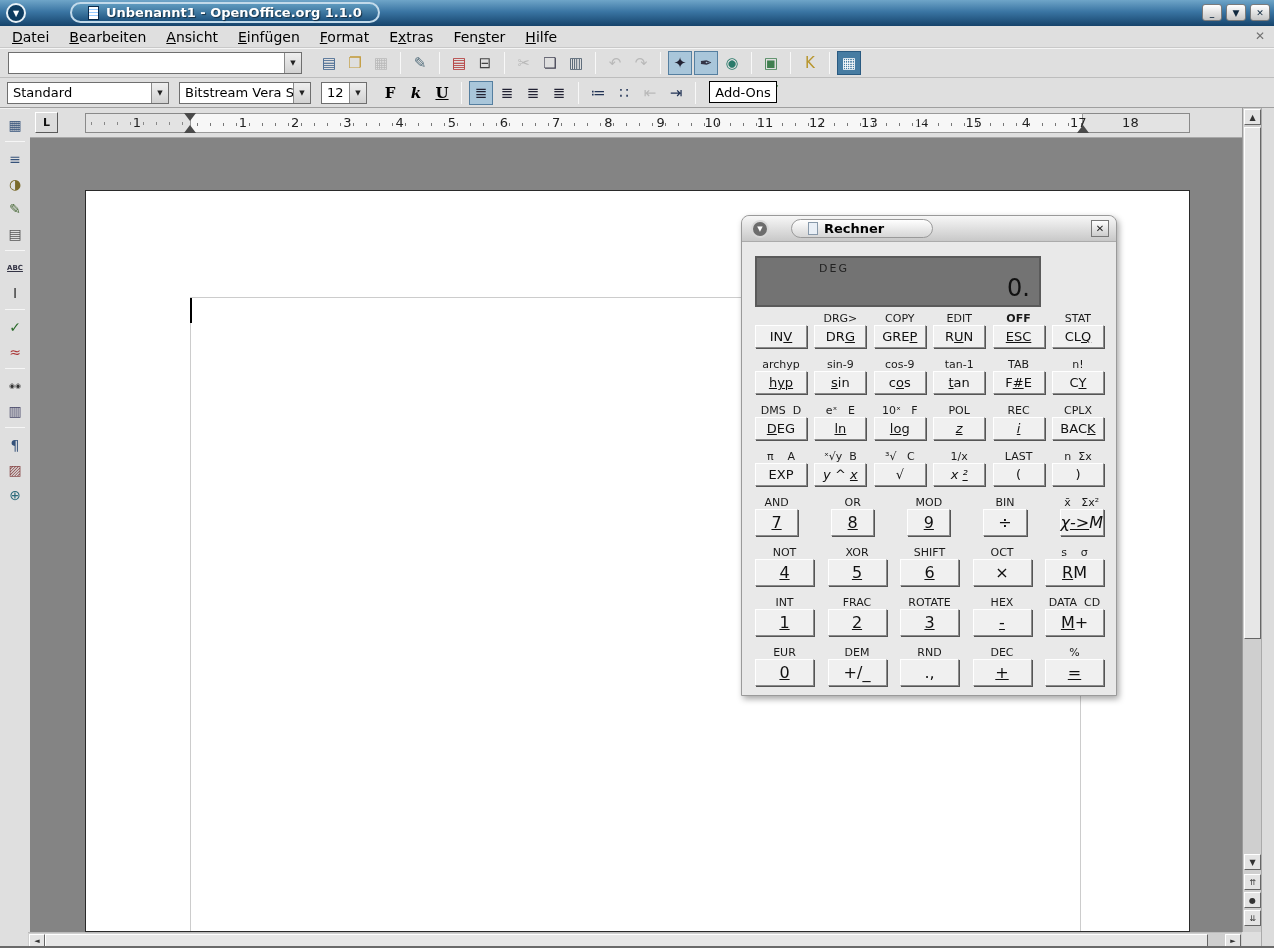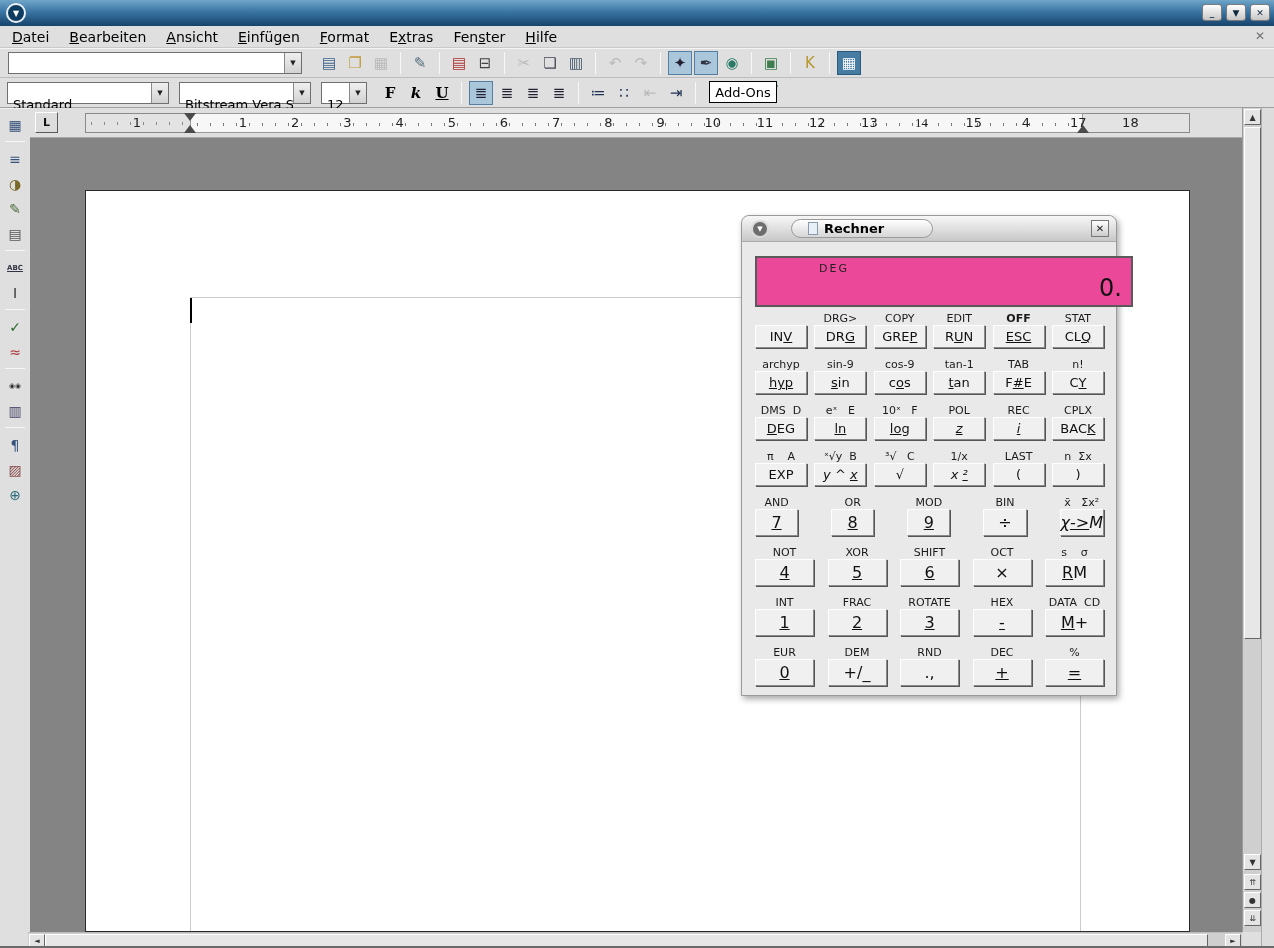--- a/index.html
+++ b/index.html
@@ -26,21 +26,21 @@
     border-bottom:1px solid #c9c9c9; display:flex; align-items:center; padding-left:2px; }
   .menu-item { padding:2px 10px; font-size:14px; color:#000; white-space:nowrap; }
   .menubar-close { position:absolute; right:9px; top:3px; color:#707070; font-weight:bold; font-size:12px; }
 
   
   #fnbar { position:absolute; left:0; top:48px; width:1274px; height:30px; background:#DFDFDF;
     border-top:1px solid #f5f5f5; border-bottom:1px solid #bdbdbd; display:flex; align-items:center; }
   #fmtbar { position:absolute; left:0; top:78px; width:1274px; height:30px; background:#DFDFDF;
     border-bottom:1px solid #9f9f9f; display:flex; align-items:center; }
   .combo { height:22px; background:#fff; border:1px solid #6f6f6f; display:flex; align-items:stretch; }
-  .combo-field { flex:1; font-size:13px; padding:14px 5px; color:#000; white-space:nowrap; overflow:hidden; }
+  .combo-field { flex:1; font-size:13px; padding:2px 5px; color:#000; white-space:nowrap; overflow:hidden; }
   .combo-btn { width:17px; background:linear-gradient(#efefef,#d2d2d2); border-left:1px solid #8a8a8a;
     display:flex; align-items:center; justify-content:center; font-size:7px; color:#222; }
   .url-combo { width:294px; margin-left:8px; margin-right:14px; }
   .style-combo { width:162px; margin-left:7px; }
   .font-combo { width:132px; margin-left:10px; }
   .size-combo { width:46px; margin-left:10px; margin-right:10px; }
   .tb-ico { width:24px; height:24px; display:flex; align-items:center; justify-content:center;
     font-size:15px; margin:0 1px; border:1px solid transparent; position:relative; }
   .tb-ico.pressed { background:#A9C6DA; border:1px solid #557FA0; }
   .tb-ico.pressed-dark { background:#477CA2; border:1px solid #2A5A80; }
@@ -103,21 +103,21 @@
   .calc-menu-btn { position:absolute; left:9px; top:4px; width:18px; height:18px; border-radius:50%;
     background:#6d6d6d; border:2px solid #d9d9d9; display:flex; align-items:center; justify-content:center;
     color:#fff; font-size:7px; }
   .calc-capsule { position:absolute; left:49px; top:3px; width:142px; height:19px; border-radius:10px;
     border:1px solid #9a9a9a; background:linear-gradient(#ffffff,#D6D6D6); display:flex; align-items:center;
     gap:6px; padding-left:16px; }
   .calc-doc-ico { width:10px; height:13px; background:#E9EFF6; border:1px solid #8899aa; }
   .calc-title { font-size:13px; font-weight:bold; color:#000; }
   .calc-close { position:absolute; right:7px; top:4px; width:18px; height:17px; background:linear-gradient(#fff,#ccc);
     border:1px solid #777; display:flex; align-items:center; justify-content:center; font-size:10px; font-weight:bold; color:#222; }
-  .calc-display { position:absolute; left:13px; top:40px; width:378px; height:51px; background:#ec4899; border:2px solid #5a5a5a; }
+  .calc-display { position:absolute; left:13px; top:40px; width:286px; height:51px; background:#737373; border:2px solid #5a5a5a; }
   .calc-mode { position:absolute; left:62px; top:4px; font-size:11px; letter-spacing:2px; color:#222; }
   .calc-value { position:absolute; right:9px; bottom:3px; font-size:24px; color:#111; }
   #calc-rows { position:absolute; left:13px; top:95px; width:349px; }
   .calc-row { display:flex; justify-content:space-between; margin-bottom:9px; }
   .calc-cell.w6 { width:52px; } .calc-cell.w5 { width:59px; }
   .calc-top { height:14px; font-size:11px; text-align:center; color:#1a1a1a; white-space:pre;
     display:flex; justify-content:center; align-items:flex-end; overflow:visible; }
   .calc-top.b { font-weight:bold; }
   .calc-btn { width:100%; height:23px; background:#F0F0F0; border:1px solid #8a8a8a; border-top-color:#fff;
     border-left-color:#fff; box-shadow:1px 1px 0 #555; font-size:13px; display:flex; align-items:center;
@@ -127,20 +127,24 @@
   .calc-btn u { text-decoration:underline; }
 </style>
 </head>
 <body>
 
 <div id="app">
 
   <div id="titlebar">
     <div class="tb-menu-btn">
       <span>▼</span>
+    </div>
+    <div class="tb-capsule">
+      <span class="doc-ico"></span>
+      <span class="tb-title">Unbenannt1 - OpenOffice.org 1.1.0</span>
     </div>
     <div class="tb-controls" id="win-controls">
         <div class="win-btn">
           <span>_</span>
         </div>
         <div class="win-btn">
           <span>▼</span>
         </div>
         <div class="win-btn">
           <span>✕</span>

